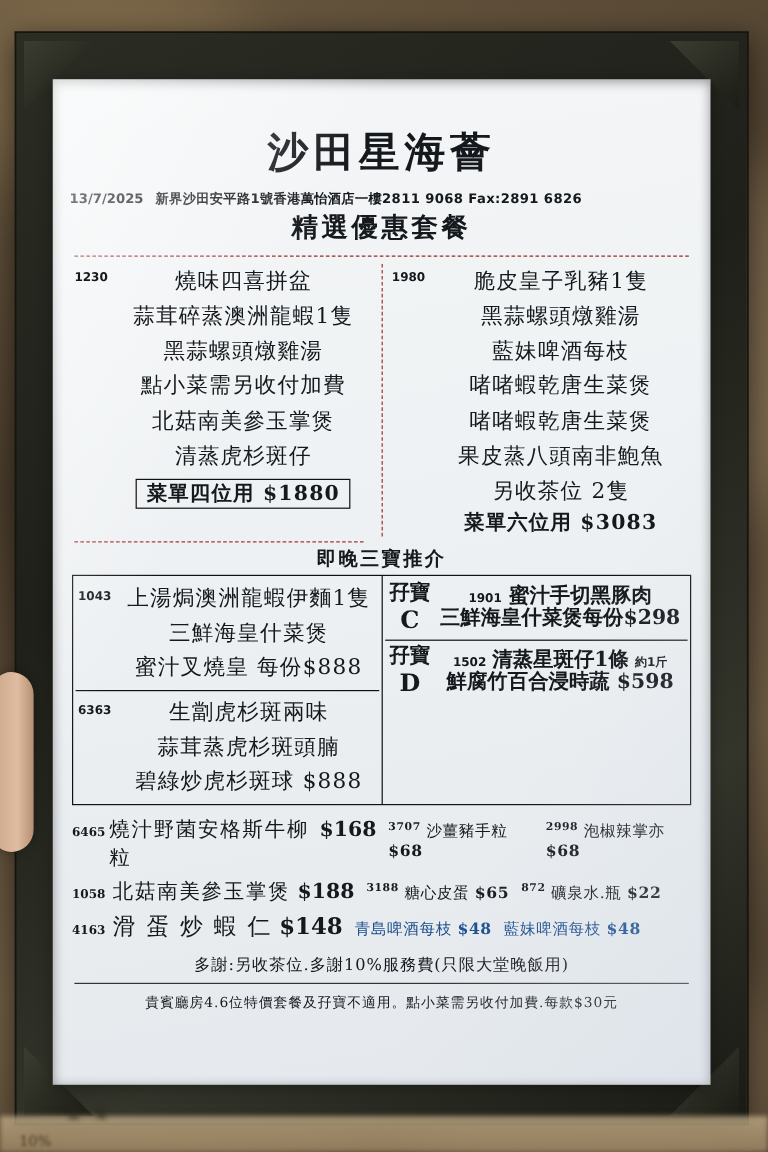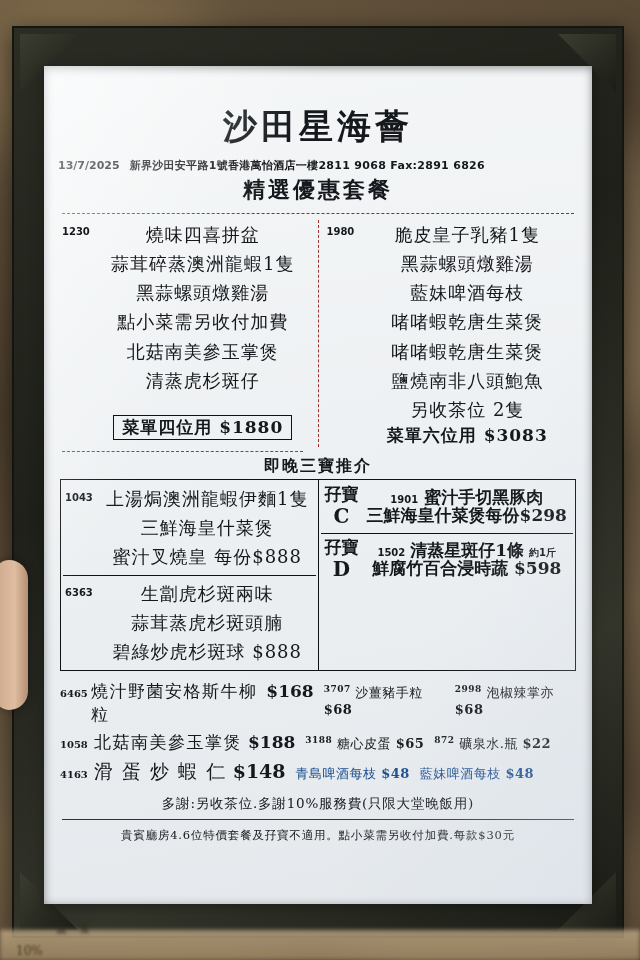--- a/index.html
+++ b/index.html
@@ -166,21 +166,21 @@
   .col-head {
     display: flex;
     align-items: flex-start;
   }
   .col-body { flex: 1; }
 
   .boxed {
     border: 1.3px solid #111;
     display: inline-block;
     padding: 0 8px;
-    margin-top: 20px;
+    margin-top: 4px;
   }
 
   .promo {
     text-align: center;
     font-size: 16px;
     font-weight: 700;
     letter-spacing: 2px;
     margin: 4px 0 2px 0;
     font-family: "DejaVu Serif", serif;
   }
@@ -347,21 +347,21 @@
 
       <div class="col">
         <div class="col-head">
           <span class="code">1980</span>
           <div class="col-body">
             <div class="dish-line">脆皮皇子乳豬1隻</div>
             <div class="dish-line">黑蒜螺頭燉雞湯</div>
             <div class="dish-line">藍妹啤酒每枝</div>
             <div class="dish-line">啫啫蝦乾唐生菜煲</div>
             <div class="dish-line">啫啫蝦乾唐生菜煲</div>
-            <div class="dish-line">鹽燒南非八頭鮑魚</div>
+            <div class="dish-line">果皮蒸八頭南非鮑魚</div>
             <div class="dish-line">另收茶位 2隻</div>
             <div class="price-line">菜單六位用 $3083</div>
           </div>
         </div>
       </div>
     </div>
 
     <hr class="hr-dash red2" style="width:44%; margin-left:18px;">
 
     <div class="promo">即晚三寶推介</div>

